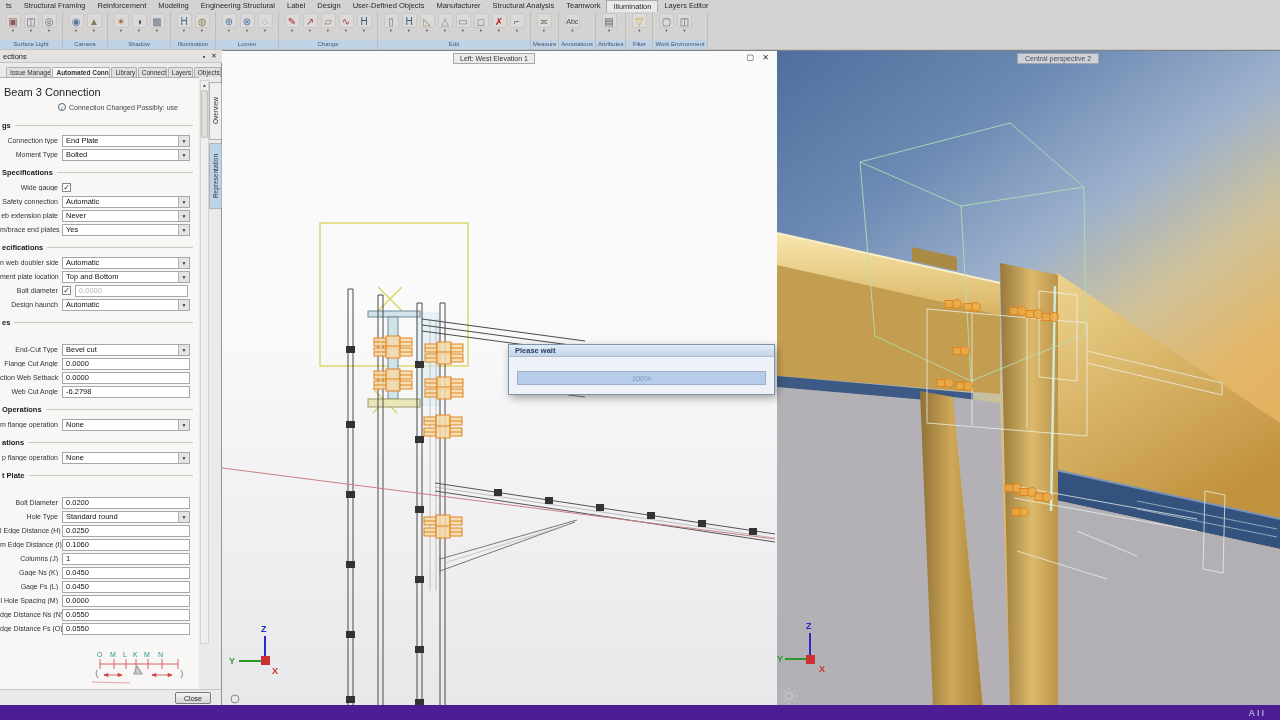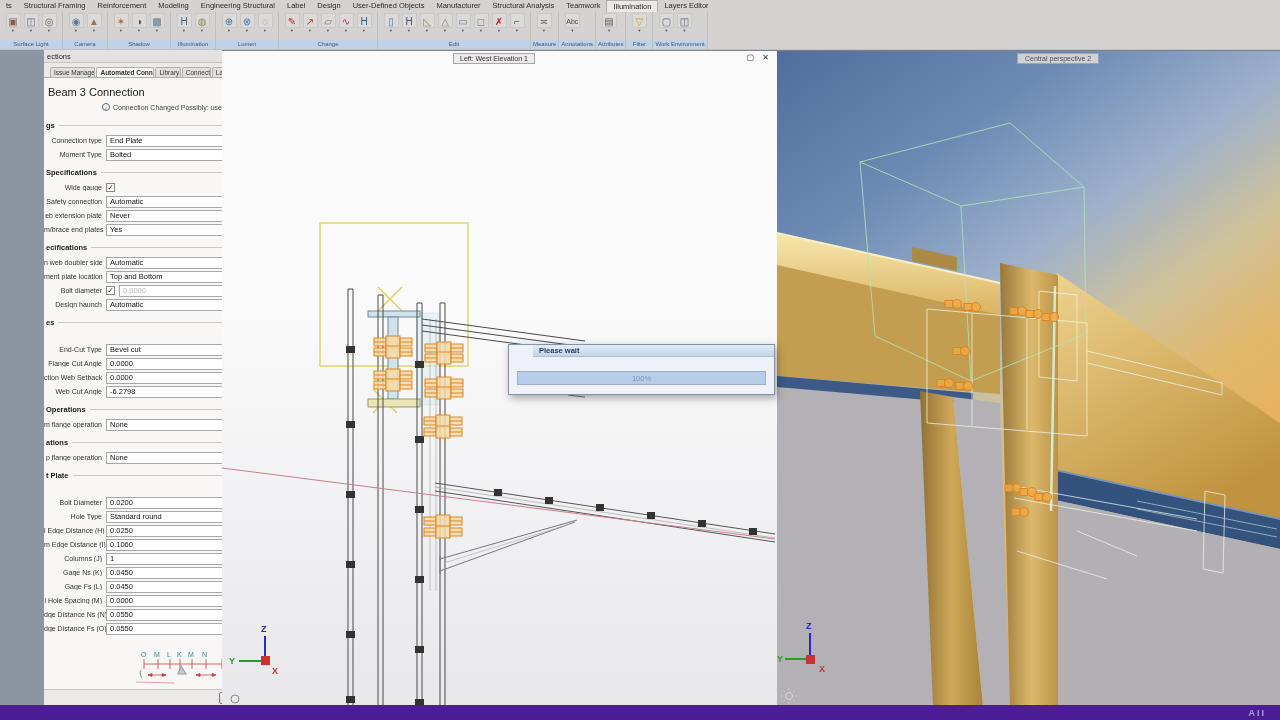--- a/index.html
+++ b/index.html
@@ -23,21 +23,21 @@
             background:#dcdad8; border:1px solid #cac8c6; border-radius:1px; }
   .rcaret { font-size:4.5px; color:#555; line-height:6px; }
   .rlabel { height:9px; line-height:9px; background:#bfd2e6; color:#43586e; font-size:6px;
             text-align:center; padding:0 2px; white-space:nowrap; overflow:hidden; }
 
   
   #workspace { position:absolute; left:0; top:50px; width:1280px; height:655px; background:#8c96a2; }
 
   
   #panel { position:absolute; left:0; top:0; width:222px; height:655px; background:#eceae8;
-           border-right:1px solid #8c96a2; font-size:7px; color:#333;margin-left:44px; }
+           border-right:1px solid #8c96a2; font-size:7px; color:#333; }
   #panel-titlebar { position:absolute; left:0; top:0; width:222px; height:13px; background:#e4e2e0;
                     border-bottom:1px solid #c6c4c2; display:flex; align-items:center; font-size:7.5px; color:#222; padding:0 3px; }
   #panel-title { flex:1; }
   .tb-ic { width:10px; text-align:center; color:#333; font-size:7px; }
   #panel-tabs { position:absolute; left:0; top:13px; width:222px; height:14px; display:flex; align-items:flex-end; padding-left:6px; }
   .ptab { border:1px solid #b2b0ae; border-bottom:none; background:#e2e0de; padding:1px 3px;
           font-size:6.5px; white-space:nowrap; overflow:hidden; max-width:58px; border-radius:2px 2px 0 0; margin-right:1px; }
   .ptab.active { background:#f8f7f6; font-weight:bold; }
   #panel-body { position:absolute; left:0; top:27px; width:199px; height:612px; background:#f8f7f5;
                 border-top:1px solid #b2b0ae; padding-top:8px; overflow:hidden; }
@@ -84,21 +84,21 @@
   #vp2d-btns { position:absolute; right:5px; top:2px; font-size:8px; color:#25324a; letter-spacing:3px; }
   #vp2d svg, #vp3d svg { position:absolute; left:0; top:0; }
 
   
   #vp3d { position:absolute; left:777px; top:0; width:503px; height:655px; border-top:1px solid #7a828c; overflow:hidden; }
   #vp3d-label { position:absolute; left:240px; top:2px; background:rgba(214,216,219,.92); border:1px solid #a2a4a8;
                 font-size:7px; color:#4a4e55; padding:1px 7px; }
 
   
   #dialog { position:absolute; left:508px; top:344px; width:267px; height:51px; background:#eef2f8;
-            border:1px solid #7e94ae; box-shadow:2px 3px 8px rgba(0,0,0,.35); z-index:50;padding-left:24px; }
+            border:1px solid #7e94ae; box-shadow:2px 3px 8px rgba(0,0,0,.35); z-index:50; }
   #dialog-title { height:12px; background:linear-gradient(#e2ecf7,#c3d5ea); border-bottom:1px solid #aebdd0;
                   font-size:7.5px; font-weight:bold; color:#1f3a5f; line-height:12px; padding-left:6px; }
   #progress { position:absolute; left:8px; right:8px; top:26px; height:14px; border:1px solid #9db0c8;
               background:#b7cce8; display:flex; align-items:center; justify-content:center; }
   #progress span { font-size:7.5px; color:#8099bd; }
 
   
   #statusbar { position:absolute; left:0; top:705px; width:1280px; height:15px; background:#4c1d95;
                display:flex; align-items:center; justify-content:flex-end; padding-right:14px; }
   #watermark { font-size:9px; font-weight:bold; letter-spacing:2px; color:rgba(255,255,255,.55); }

